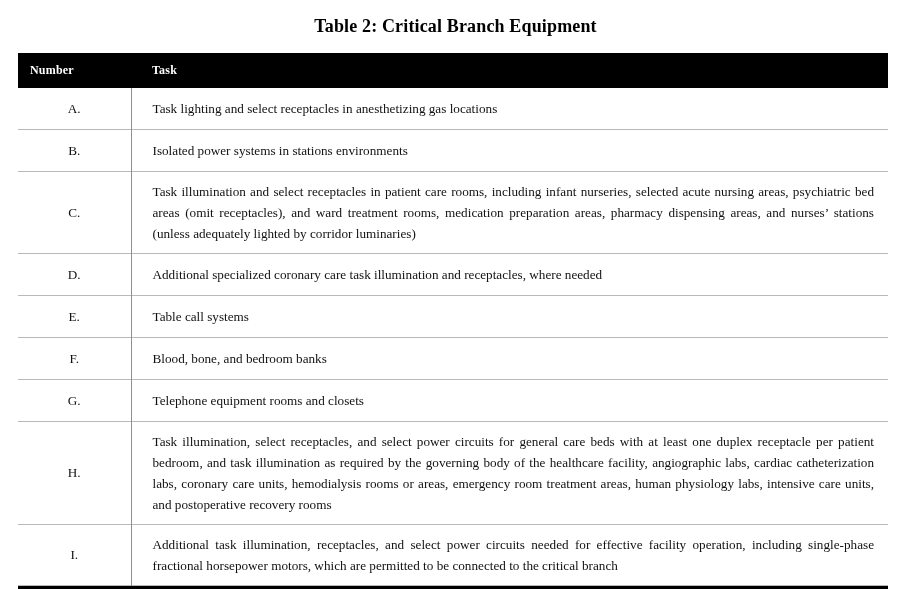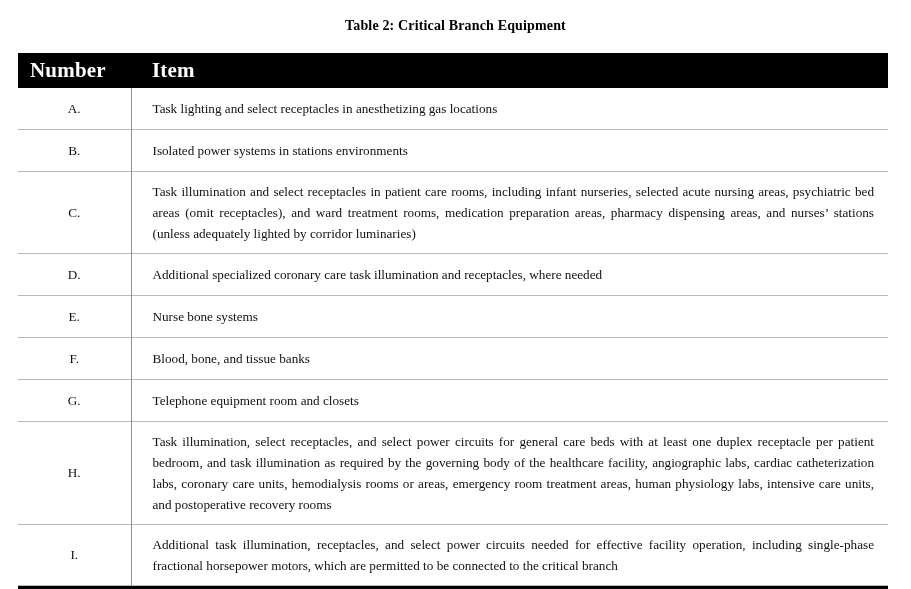--- a/index.html
+++ b/index.html
@@ -26,21 +26,21 @@
 
   
   .table-title {
     position: absolute;
     left: 0;
     top: 16px;
     width: 911px;
     text-align: center;
     font-family: "Liberation Serif", "DejaVu Serif", serif;
     font-weight: bold;
-    font-size: 14px;
+    font-size: 18px;
     letter-spacing: 0.15px;
     color: #000000;
     line-height: 20px;
   }
 
   
   .table-wrap {
     position: absolute;
     left: 18px;
     top: 53px;
@@ -61,21 +61,21 @@
     background: #000000;
   }
   thead th {
     background: #000000;
     color: #ffffff;
     font-weight: bold;
     text-align: left;
     vertical-align: middle;
     height: 35px;
     padding: 0;
-    font-size: 21px;
+    font-size: 12px;
     letter-spacing: 0.2px;
     border: none;
   }
   th.col-number {
     width: 113px;
     padding-left: 12px;
     box-sizing: border-box;
   }
   th.col-item {
     width: 757px;
@@ -124,21 +124,21 @@
 
 <div class="page">
 
   <div class="table-title">Table 2: Critical Branch Equipment</div>
 
   <div class="table-wrap">
     <table class="equipment-table">
       <thead>
         <tr class="header-row">
           <th class="col-number">Number</th>
-          <th class="col-item">Item</th>
+          <th class="col-item">Task</th>
         </tr>
       </thead>
       <tbody id="table-body">
       <tr class="data-row">
             <td class="cell-number">A.</td>
             <td class="cell-item single-line">Task lighting and select receptacles in anesthetizing gas locations</td>
           </tr>
           <tr class="data-row">
             <td class="cell-number">B.</td>
             <td class="cell-item single-line">Isolated power systems in stations environments</td>
@@ -146,29 +146,29 @@
           <tr class="data-row">
             <td class="cell-number">C.</td>
             <td class="cell-item">Task illumination and select receptacles in patient care rooms, including infant nurseries, selected acute nursing areas, psychiatric bed areas (omit receptacles), and ward treatment rooms, medication preparation areas, pharmacy dispensing areas, and nurses’ stations (unless adequately lighted by corridor luminaries)</td>
           </tr>
           <tr class="data-row">
             <td class="cell-number">D.</td>
             <td class="cell-item single-line">Additional specialized coronary care task illumination and receptacles, where needed</td>
           </tr>
           <tr class="data-row">
             <td class="cell-number">E.</td>
-            <td class="cell-item single-line">Nurse bone systems</td>
+            <td class="cell-item single-line">Table call systems</td>
           </tr>
           <tr class="data-row">
             <td class="cell-number">F.</td>
-            <td class="cell-item single-line">Blood, bone, and tissue banks</td>
+            <td class="cell-item single-line">Blood, bone, and bedroom banks</td>
           </tr>
           <tr class="data-row">
             <td class="cell-number">G.</td>
-            <td class="cell-item single-line">Telephone equipment room and closets</td>
+            <td class="cell-item single-line">Telephone equipment rooms and closets</td>
           </tr>
           <tr class="data-row">
             <td class="cell-number">H.</td>
             <td class="cell-item">Task illumination, select receptacles, and select power circuits for general care beds with at least one duplex receptacle per patient bedroom, and task illumination as required by the governing body of the healthcare facility, angiographic labs, cardiac catheterization labs, coronary care units, hemodialysis rooms or areas, emergency room treatment areas, human physiology labs, intensive care units, and postoperative recovery rooms</td>
           </tr>
           <tr class="data-row">
             <td class="cell-number">I.</td>
             <td class="cell-item">Additional task illumination, receptacles, and select power circuits needed for effective facility operation, including single-phase fractional horsepower motors, which are permitted to be connected to the critical branch</td>
           </tr>
         </tbody>

